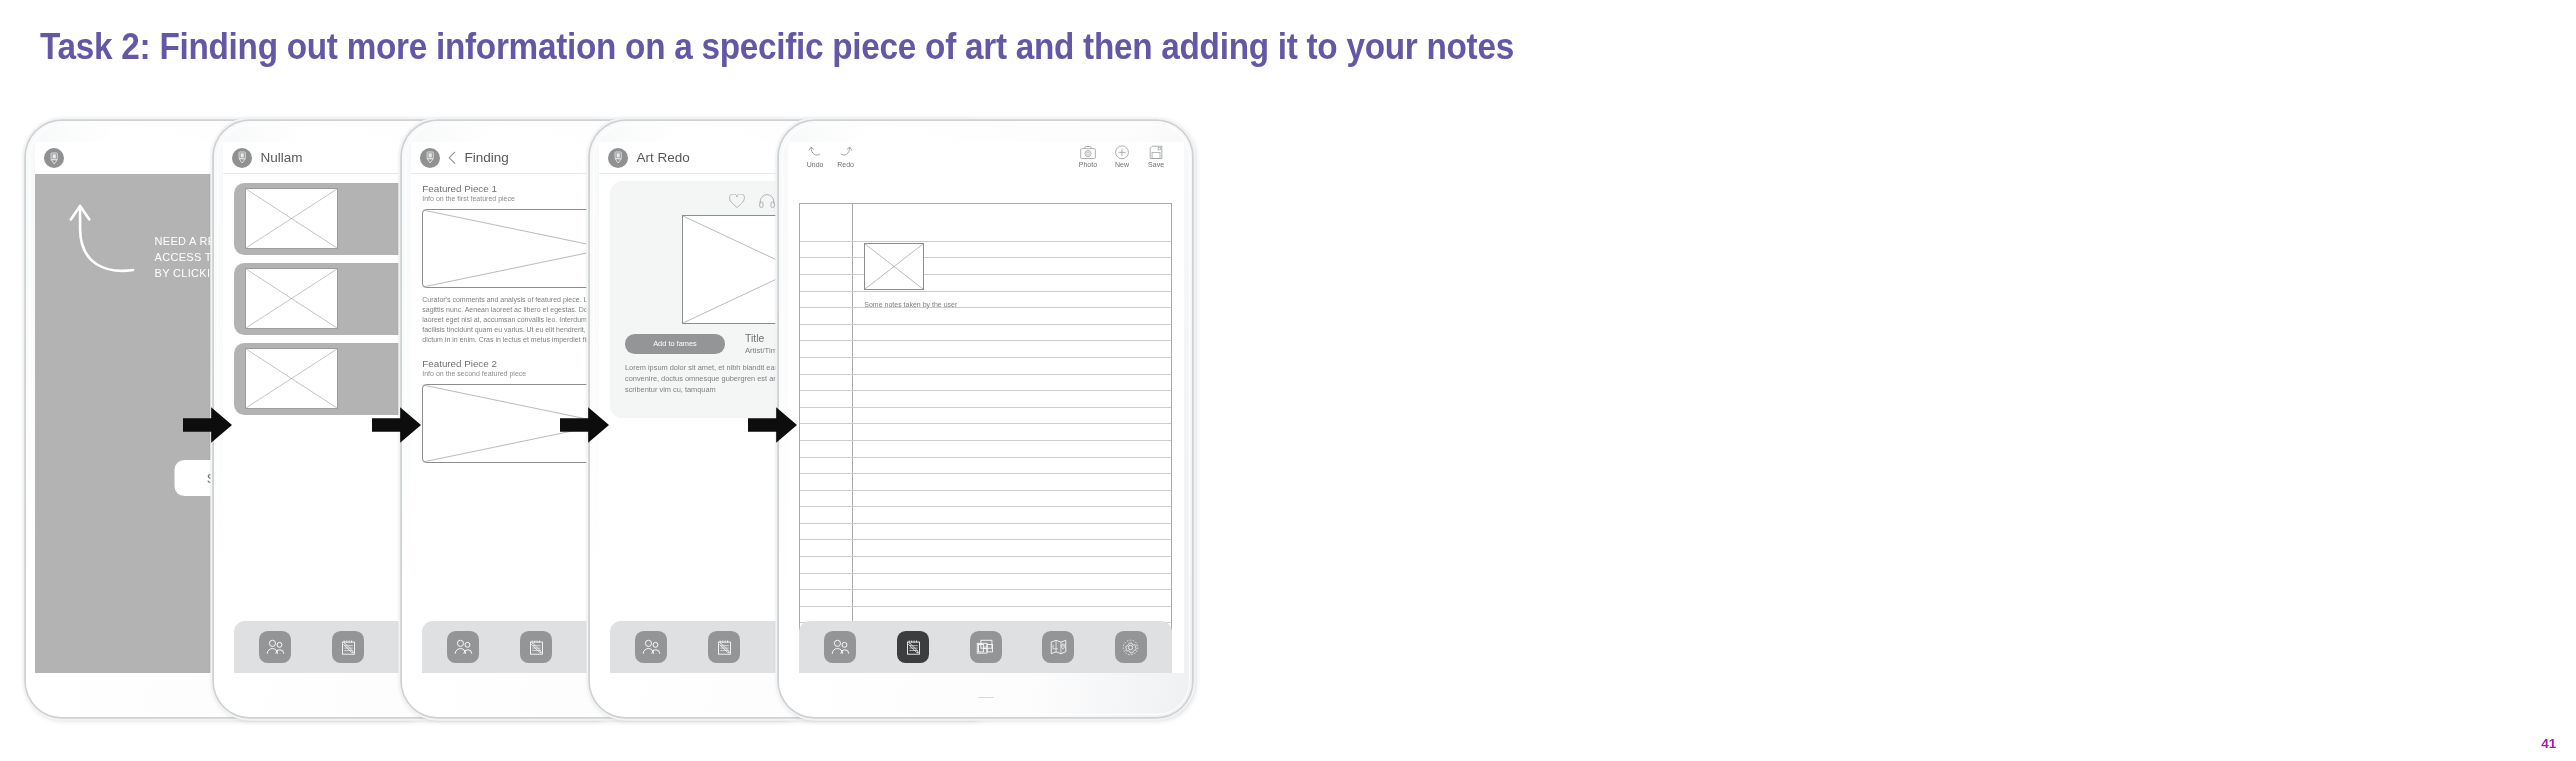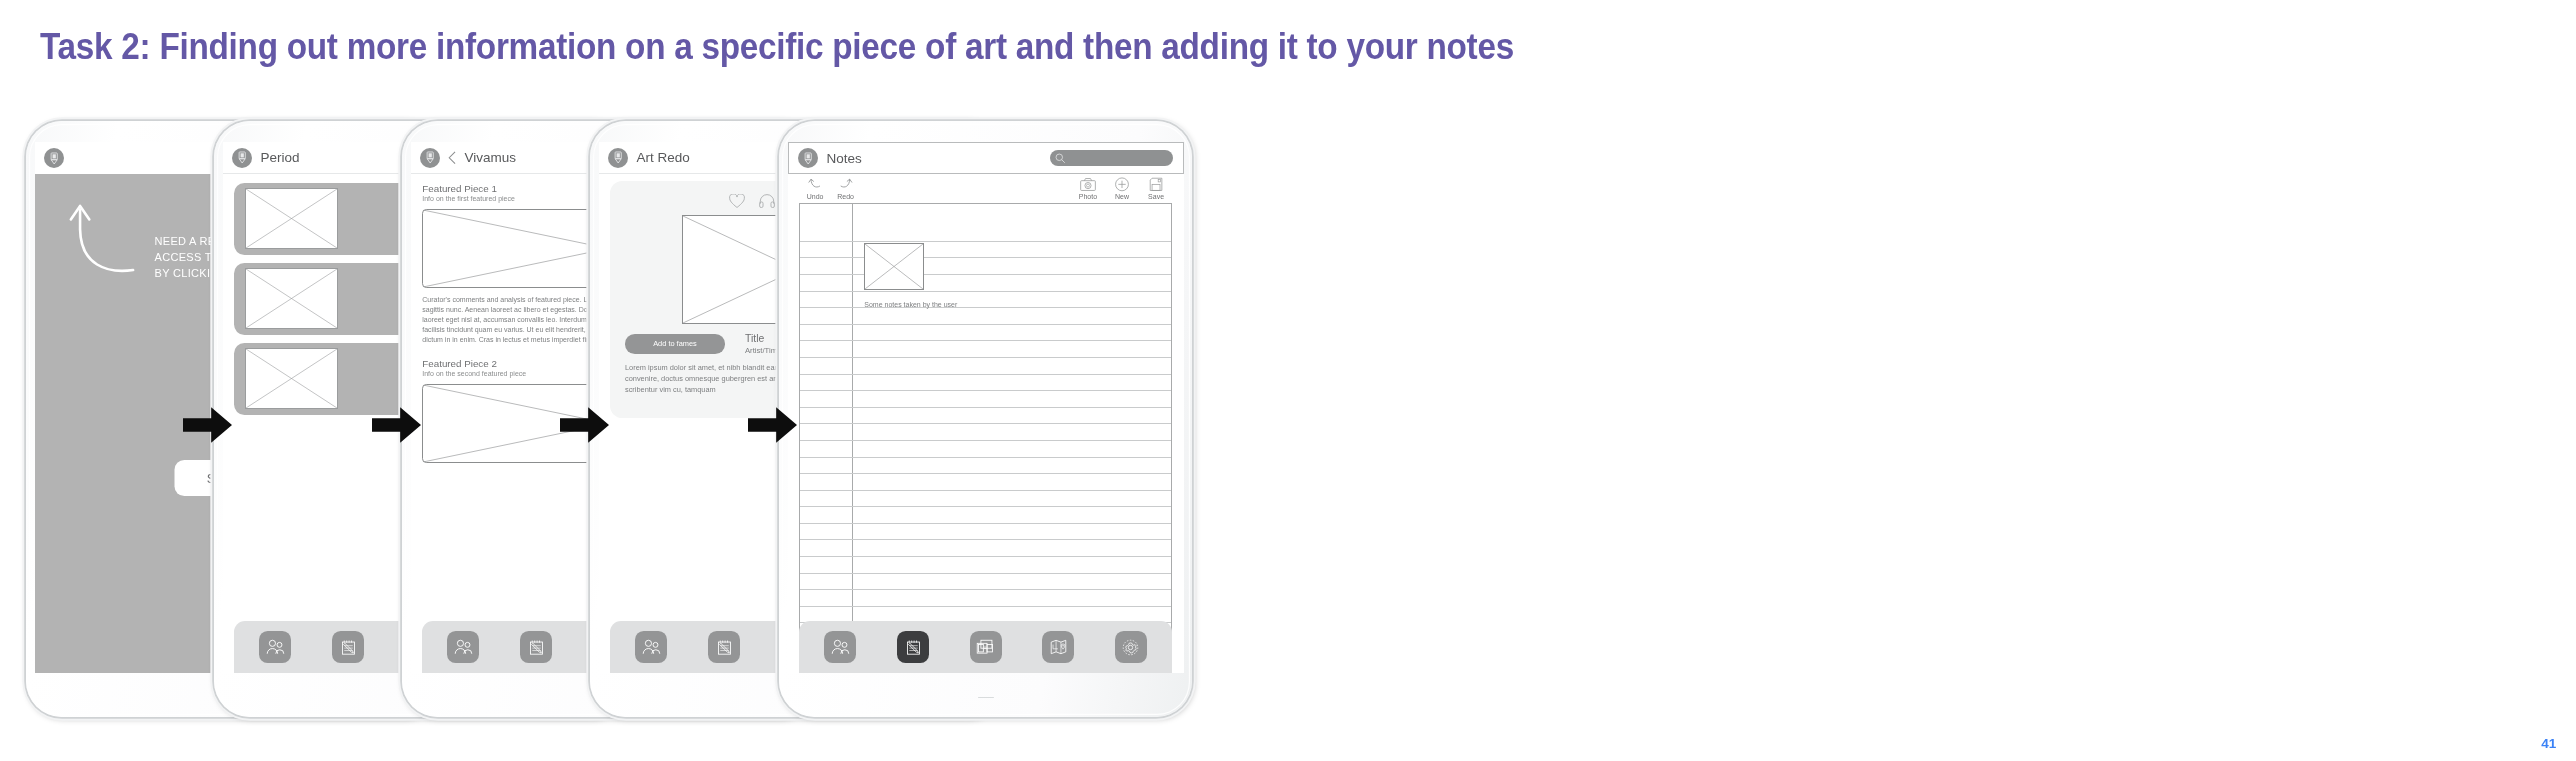--- a/index.html
+++ b/index.html
@@ -23,21 +23,21 @@
     transform:scaleX(0.90);
     transform-origin:left center;
     white-space:nowrap;
   }
 
   .page-num{
     position:absolute;
     right:19.7px; bottom:11px;
     font-size:13.5px;
     font-weight:bold;
-    color:#3b82f6;
+    color:#a21caf;
     text-align:center;
   }
 
   
   .flow{
     position:absolute;
     left:0; top:114px;
     width:2576px; height:614px;
   }
 
@@ -423,21 +423,21 @@
     <div class="screen">
 
       <div class="appbar">
         <div class="logo">
           <svg width="10.4" height="13" viewBox="0 0 17 21">
               <rect x="3.5" y="1.5" width="10" height="11" rx="1" fill="none" stroke="#e8e9ea" stroke-width="1.4"></rect>
               <rect x="5.8" y="3.6" width="5.4" height="6.8" fill="#e8e9ea"></rect>
               <path d="M3.5 12.5 H13.5 L8.5 19.5 Z" fill="none" stroke="#e8e9ea" stroke-width="1.4"></path>
             </svg>
         </div>
-        <div class="apptitle">Period</div>
+        <div class="apptitle">Nullam</div>
         <div class="searchbar">
           <svg width="10.4" height="10.4" viewBox="0 0 17 17">
               <circle cx="7" cy="7" r="5.3" fill="none" stroke="#d8d9da" stroke-width="1.5"></circle>
               <line x1="10.9" y1="10.9" x2="15.6" y2="15.6" stroke="#d8d9da" stroke-width="1.5" stroke-linecap="round"></line>
             </svg>
         </div>
       </div>
 
       <div class="gal-list">
 
@@ -544,21 +544,21 @@
         <div class="logo">
           <svg width="10.4" height="13" viewBox="0 0 17 21">
               <rect x="3.5" y="1.5" width="10" height="11" rx="1" fill="none" stroke="#e8e9ea" stroke-width="1.4"></rect>
               <rect x="5.8" y="3.6" width="5.4" height="6.8" fill="#e8e9ea"></rect>
               <path d="M3.5 12.5 H13.5 L8.5 19.5 Z" fill="none" stroke="#e8e9ea" stroke-width="1.4"></path>
             </svg>
         </div>
         <svg class="back-chev" viewBox="0 0 13 22">
             <path d="M11.5 1.5 L2 11 L11.5 20.5" fill="none" stroke="#8b8d8e" stroke-width="1.7"></path>
           </svg>
-        <div class="apptitle">Vivamus</div>
+        <div class="apptitle">Finding</div>
         <div class="searchbar">
           <svg width="10.4" height="10.4" viewBox="0 0 17 17">
               <circle cx="7" cy="7" r="5.3" fill="none" stroke="#d8d9da" stroke-width="1.5"></circle>
               <line x1="10.9" y1="10.9" x2="15.6" y2="15.6" stroke="#d8d9da" stroke-width="1.5" stroke-linecap="round"></line>
             </svg>
         </div>
       </div>
 
       <div class="feat-body">
         <div class="feat-h">Featured Piece 1</div>
@@ -761,36 +761,20 @@
         </div>
       </div>
 
     </div>
     <div class="home-dash"></div>
   </div>
 
   <div class="tablet tb5">
     <div class="screen notes-screen">
 
-      <div class="appbar">
-        <div class="logo">
-          <svg width="10.4" height="13" viewBox="0 0 17 21">
-              <rect x="3.5" y="1.5" width="10" height="11" rx="1" fill="none" stroke="#e8e9ea" stroke-width="1.4"></rect>
-              <rect x="5.8" y="3.6" width="5.4" height="6.8" fill="#e8e9ea"></rect>
-              <path d="M3.5 12.5 H13.5 L8.5 19.5 Z" fill="none" stroke="#e8e9ea" stroke-width="1.4"></path>
-            </svg>
-        </div>
-        <div class="apptitle">Notes</div>
-        <div class="searchbar">
-          <svg width="10.4" height="10.4" viewBox="0 0 17 17">
-              <circle cx="7" cy="7" r="5.3" fill="none" stroke="#d8d9da" stroke-width="1.5"></circle>
-              <line x1="10.9" y1="10.9" x2="15.6" y2="15.6" stroke="#d8d9da" stroke-width="1.5" stroke-linecap="round"></line>
-            </svg>
-        </div>
-      </div>
 
       <div class="notes-tools">
         <div class="tool tool-left">
           <svg width="14.7" height="14.7" viewBox="0 0 24 24">
               <path d="M5 4 C5 15, 13 19, 19 15" fill="none" stroke="#9a9c9d" stroke-width="1.5" stroke-linecap="round"></path>
               <path d="M1.5 8.5 L5 3.5 L9 7" fill="none" stroke="#9a9c9d" stroke-width="1.5" stroke-linecap="round" stroke-linejoin="round"></path>
             </svg>
           <span>Undo</span>
         </div>
         <div class="tool">

